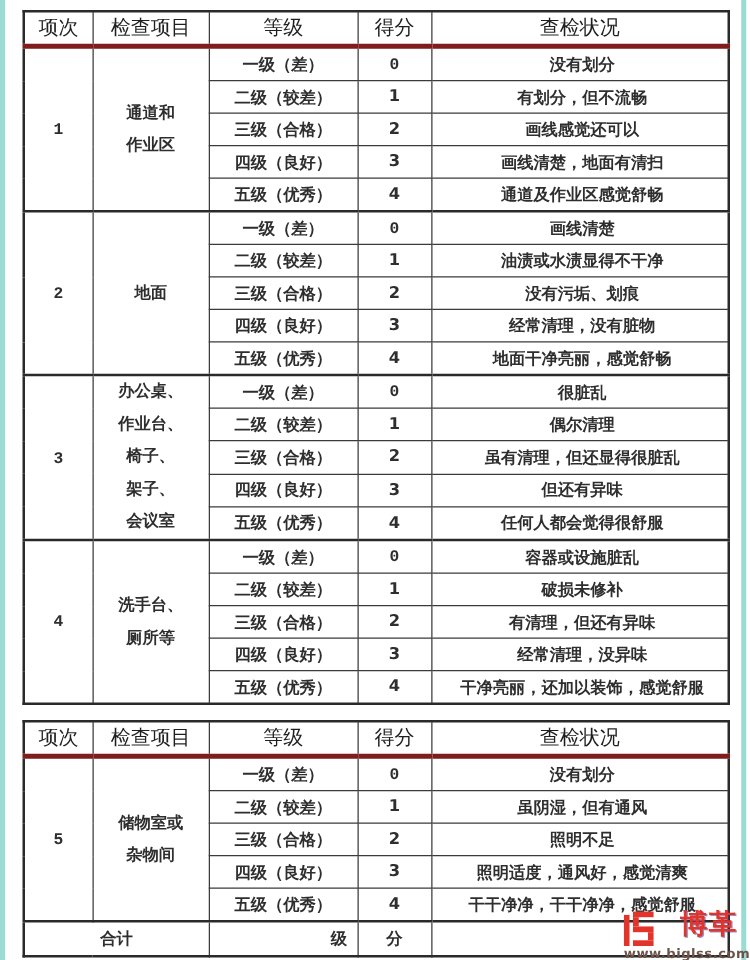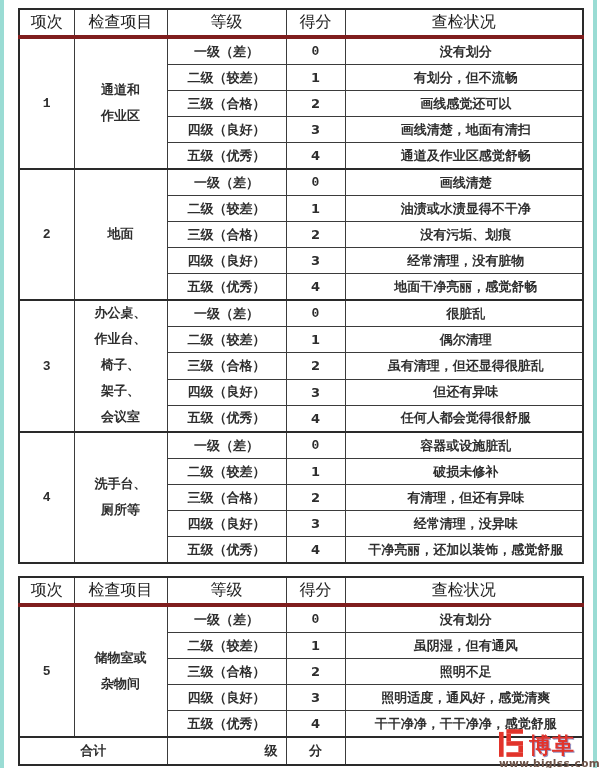--- a/index.html
+++ b/index.html
@@ -80,23 +80,23 @@
   .watermark {
     position: absolute;
     right: 5px;
     bottom: 0px;
     width: 96px;
     text-align: center;
     line-height: 1;
   }
   .wm-top {
     display: flex;
-    align-items: flex-end;
+    align-items: flex-start;
     justify-content: flex-start;
-    gap: 6px;
+    gap: 21px;
     height: 28px;
   }
   .wm-brand {
     font-size: 22px;
     font-weight: 700;
     color: #e2342b;
     text-shadow: 1px 1px 0 rgba(60,60,150,0.55);
     letter-spacing: 1px;
     white-space: nowrap;
   }

